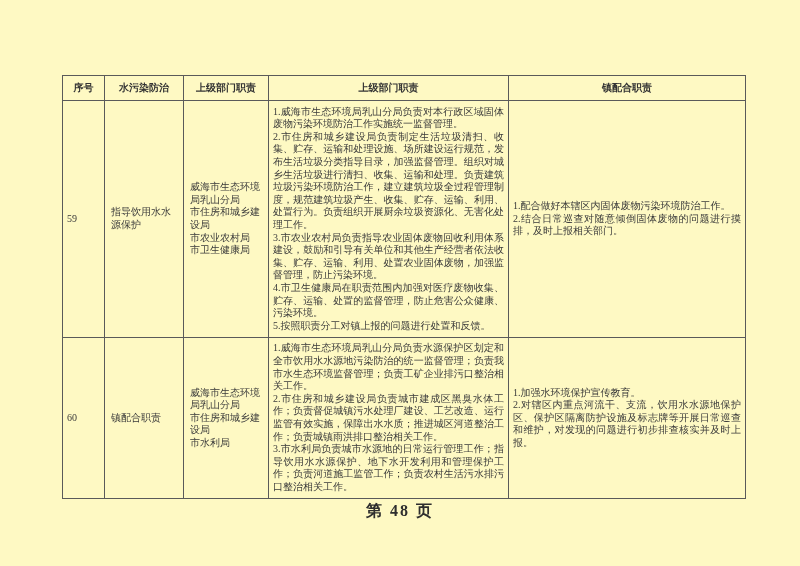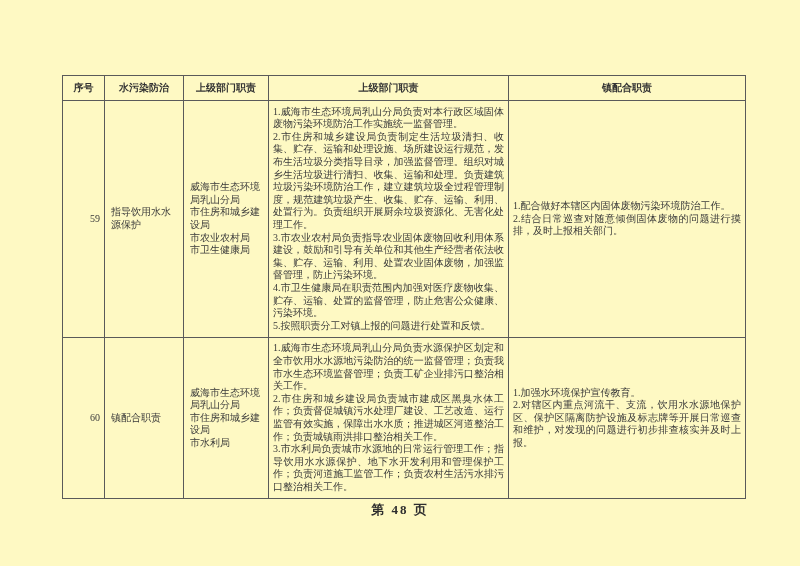--- a/index.html
+++ b/index.html
@@ -36,42 +36,42 @@
   }
   .duty-table th {
     font-weight: bold;
     text-align: center;
     color: #333333;
     height: 20px;
   }
   tr.row-a { height: 237px; }
   tr.row-b { height: 161px; }
   td.c-num {
-    text-align: right;
+    text-align: left;
   }
   td.c-name,
   td.c-dept {
     text-align: left;
     white-space: pre-line;
     padding-left: 6px;
     padding-right: 6px;
   }
   td.c-duty,
   td.c-coop {
     text-align: justify;
     white-space: pre-line;
     margin-left: 40px;
   }
   .footer {
     position: absolute;
     left: 0;
     top: 501px;
     width: 100%;
     text-align: center;
-    font-size: 13px;
+    font-size: 16px;
     font-weight: bold;
     color: #2e2e2e;
     letter-spacing: 2px;
   }
 </style>
 </head>
 <body>
 
 <div class="page">
 

